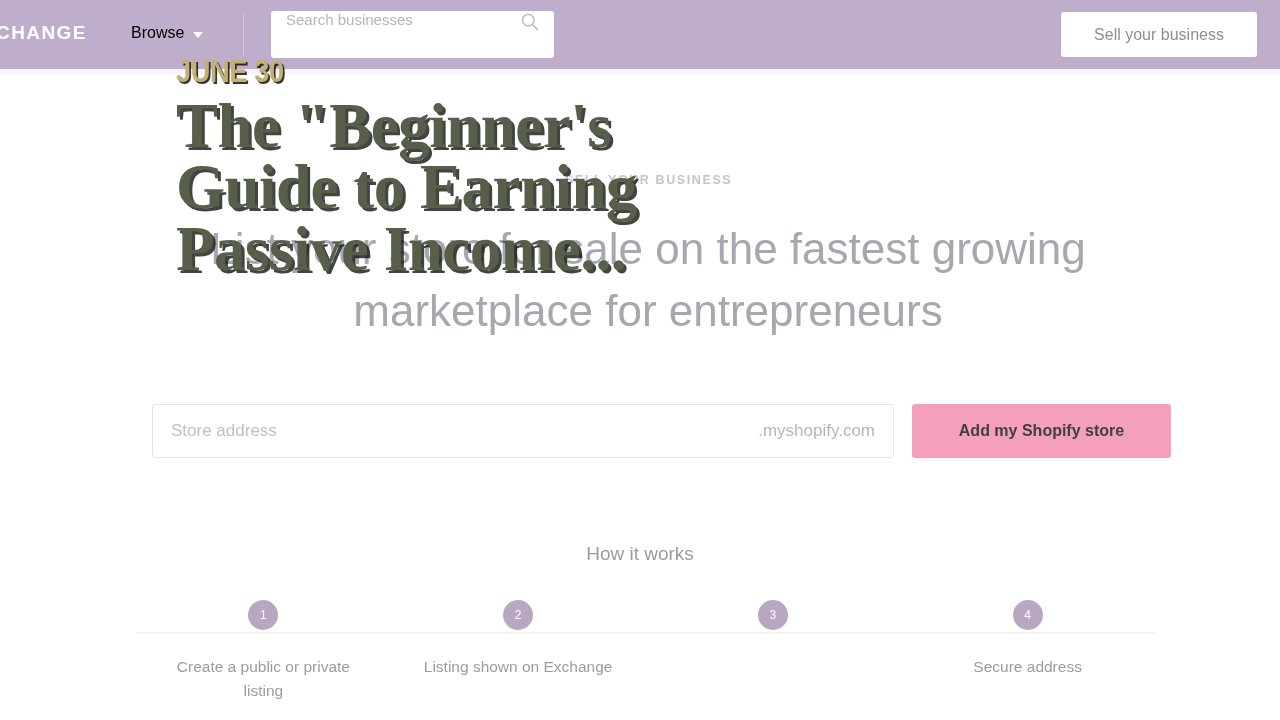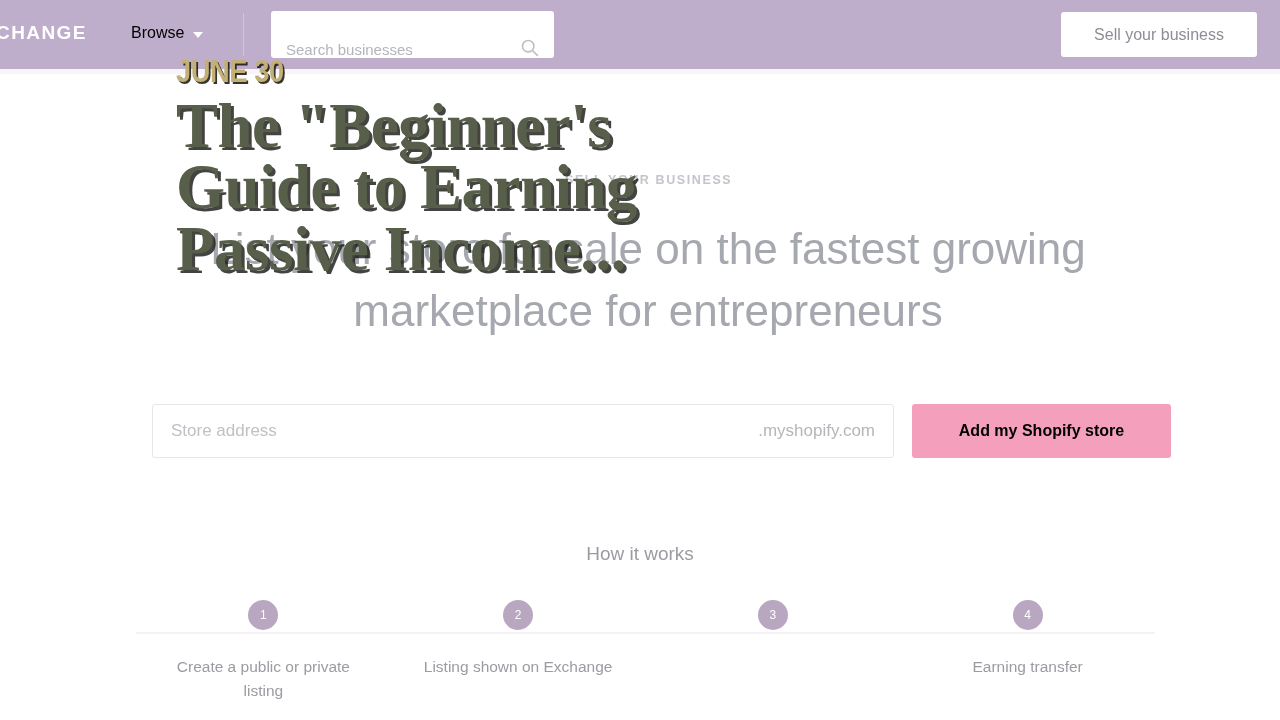--- a/index.html
+++ b/index.html
@@ -84,21 +84,21 @@
 
   .search-wrap {
     position: absolute;
     left: 271px;
     top: 11px;
     width: 283px;
     height: 47px;
     background: #ffffff;
     border-radius: 3px;
     display: flex;
-    align-items: flex-end;
+    align-items: flex-start;
     padding: 0 14px 0 15px;
   }
   .search-input {
     flex: 1;
     border: none;
     outline: none;
     font-family: "Liberation Sans", sans-serif;
     font-size: 15px;
     color: #6f6f76;
     background: transparent;
@@ -185,21 +185,21 @@
     white-space: nowrap;
     padding-left: 10px;
   }
   .add-store-btn {
     margin-left: 18px;
     width: 259px;
     height: 54px;
     background: #f4a0bd;
     border: none;
     border-radius: 3px;
-    color: #000000;
+    color: #404040;
     font-family: "Liberation Sans", sans-serif;
     font-size: 16px;
     font-weight: 700;
     cursor: pointer;
   }
 
   
   .hiw-heading {
     position: absolute;
     left: 0; top: 543px;
@@ -340,21 +340,21 @@
         <div class="step-circle">2</div>
         <div class="step-label">Listing shown on Exchange</div>
       </div>
 
       <div class="hiw-step">
         <div class="step-circle">3</div>
       </div>
 
       <div class="hiw-step">
         <div class="step-circle">4</div>
-        <div class="step-label">Earning transfer</div>
+        <div class="step-label">Secure address</div>
       </div>
 
     </div>
   </div>
 
   <div class="overlay">
     <div class="overlay-date">JUNE 30</div>
     <div class="overlay-title">The "Beginner's Guide to Earning Passive Income...</div>
   </div>
 

